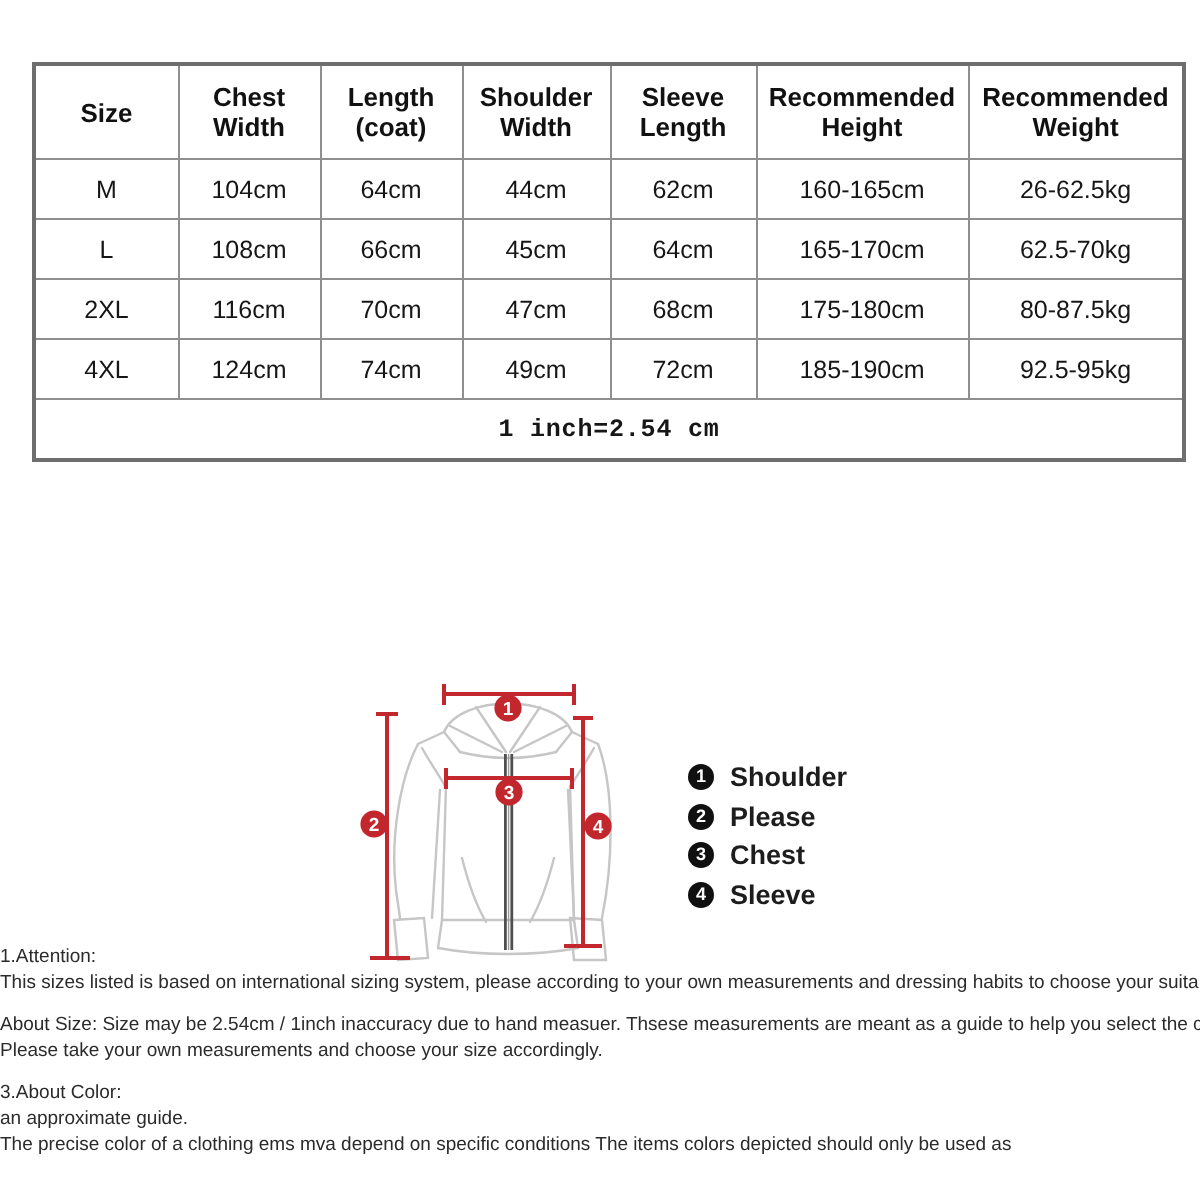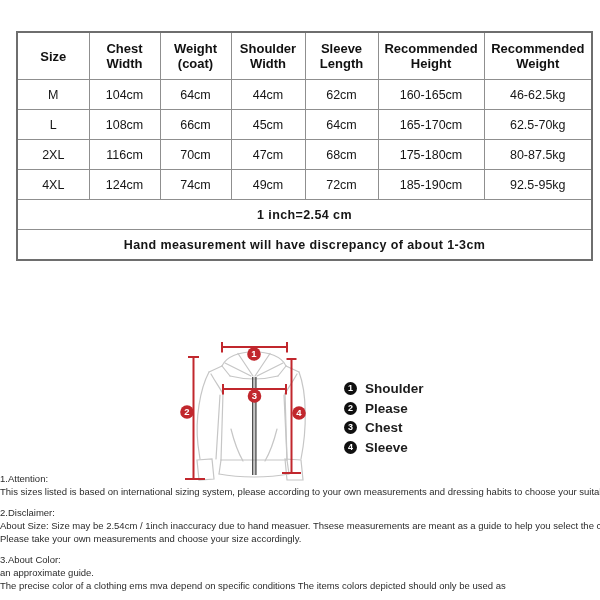--- a/index.html
+++ b/index.html
@@ -7,21 +7,21 @@
           font-family:"Liberation Sans",sans-serif;color:#1a1a1a;}
 
   
   .size-table-wrap{position:absolute;left:16px;top:31px;width:575px;}
   table.size-table{border-collapse:collapse;table-layout:fixed;width:575px;
                    border:2px solid #6e6e6e;}
   table.size-table th,table.size-table td{border:1px solid #8f8f8f;text-align:center;
                    vertical-align:middle;padding:0;overflow:hidden;margin-top:23px;}
   table.size-table th{height:46px;font-size:13px;font-weight:bold;line-height:15px;color:#111;}
   table.size-table td{height:29px;font-size:12.5px;color:#161616;}
-  td.note-cell{font-family:Liberation Sans, sans-serif;
+  td.note-cell{font-family:Liberation Mono, monospace;
                font-weight:bold;font-size:9.5px;letter-spacing:.4px;color:#111;height:26px;}
   col.c0{width:72px}col.c1{width:71px}col.c2{width:71px}col.c3{width:74px}
   col.c4{width:73px}col.c5{width:106px}col.c6{width:108px}
 
   
   .jacket-svg{position:absolute;left:150px;top:333px;}
   .legend{position:absolute;left:344px;top:379px;}
   .legend-row{display:flex;align-items:center;height:19.5px;}
   .legend-badge{display:inline-block;width:13px;height:13px;border-radius:50%;
                 background:#101010;color:#fff;font-size:9px;font-weight:bold;
@@ -47,36 +47,36 @@
           <col class="c2">
           <col class="c3">
           <col class="c4">
           <col class="c5">
           <col class="c6">
         </colgroup>
       <thead>
         <tr>
           <th>Size</th>
           <th>Chest Width</th>
-          <th>Weight (coat)</th>
+          <th>Length (coat)</th>
           <th>Shoulder Width</th>
           <th>Sleeve Length</th>
           <th>Recommended Height</th>
           <th>Recommended Weight</th>
         </tr>
       </thead>
       <tbody>
         <tr>
           <td>M</td>
           <td>104cm</td>
           <td>64cm</td>
           <td>44cm</td>
           <td>62cm</td>
           <td>160-165cm</td>
-          <td>46-62.5kg</td>
+          <td>26-62.5kg</td>
         </tr>
         <tr>
           <td>L</td>
           <td>108cm</td>
           <td>66cm</td>
           <td>45cm</td>
           <td>64cm</td>
           <td>165-170cm</td>
           <td>62.5-70kg</td>
         </tr>
@@ -93,23 +93,20 @@
           <td>4XL</td>
           <td>124cm</td>
           <td>74cm</td>
           <td>49cm</td>
           <td>72cm</td>
           <td>185-190cm</td>
           <td>92.5-95kg</td>
         </tr>
         <tr>
           <td class="note-cell" colspan="7">1 inch=2.54 cm</td>
-        </tr>
-        <tr>
-          <td class="note-cell" colspan="7">Hand measurement will have discrepancy of about 1-3cm</td>
         </tr>
       </tbody>
     </table>
   </div>
 
   <svg class="jacket-svg" width="200" height="152" viewBox="0 0 200 152" xmlns="http://www.w3.org/2000/svg">
 
     <g stroke="#c6c6c6" stroke-width="1.2" fill="none" stroke-linecap="round">
       <path d="M72,33 C80,14 128,14 136,33"></path>
       <path d="M72,33 L80,43 M136,33 L128,43"></path>
@@ -196,21 +193,20 @@
       <span class="legend-label">Sleeve</span>
     </div>
   </div>
 
   <div class="notes">
     <div class="note-section">
       <div class="note-line">1.Attention:</div>
       <div class="note-line">This sizes listed is based on international sizing system, please according to your own measurements and dressing habits to choose your suitable size.</div>
     </div>
     <div class="note-section">
-      <div class="note-line">2.Disclaimer:</div>
       <div class="note-line">About Size: Size may be 2.54cm / 1inch inaccuracy due to hand measuer. Thsese measurements are meant as a guide to help you select the correct size.</div>
       <div class="note-line">Please take your own measurements and choose your size accordingly.</div>
     </div>
     <div class="note-section">
       <div class="note-line">3.About Color:</div>
       <div class="note-line">an approximate guide.</div>
       <div class="note-line">The precise color of a clothing ems mva depend on specific conditions The items colors depicted should only be used as</div>
     </div>
   </div>
 

